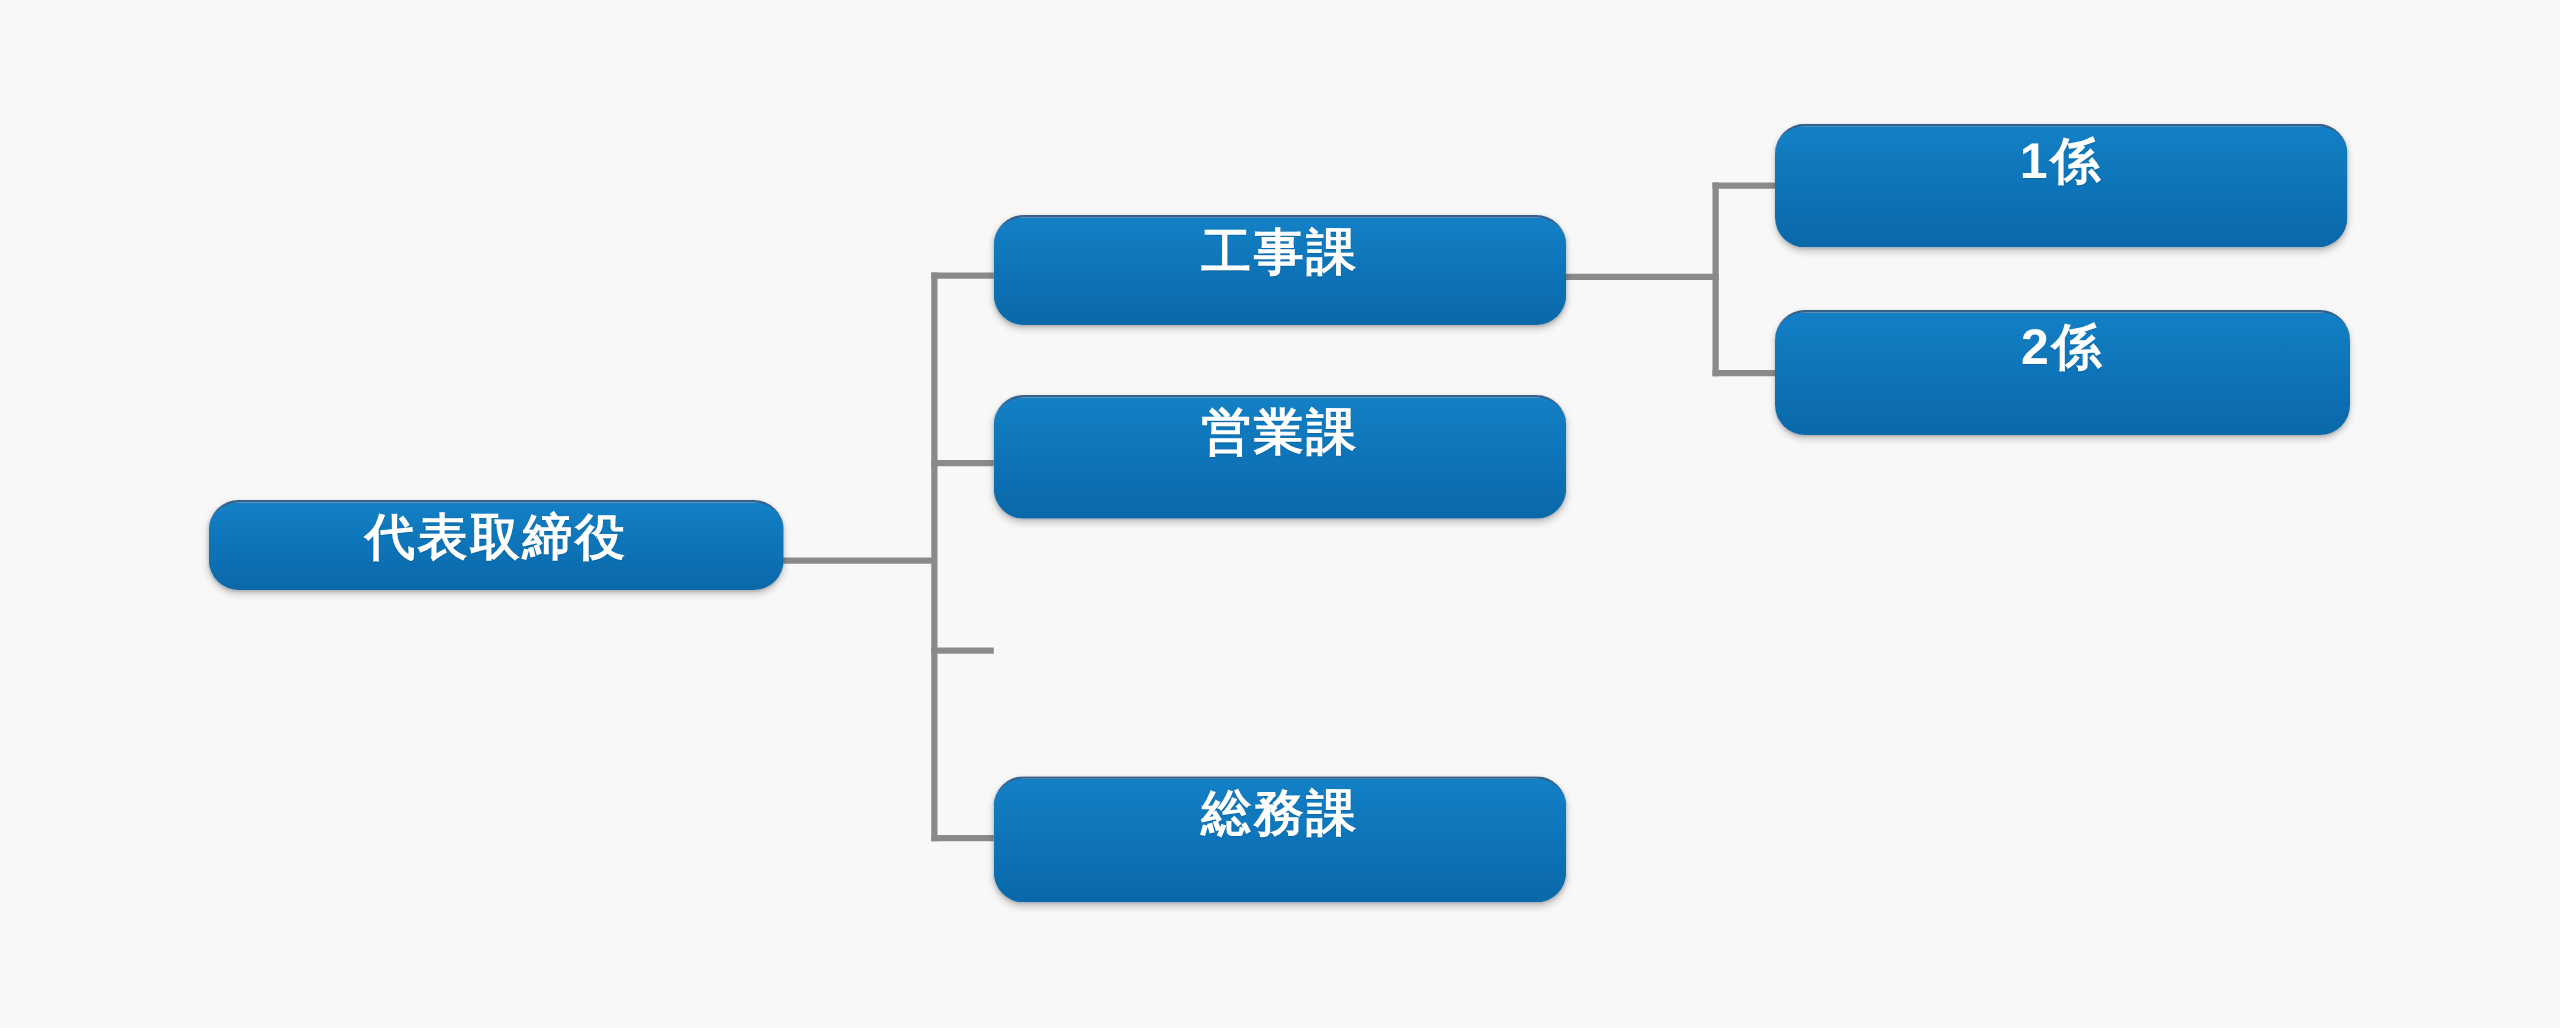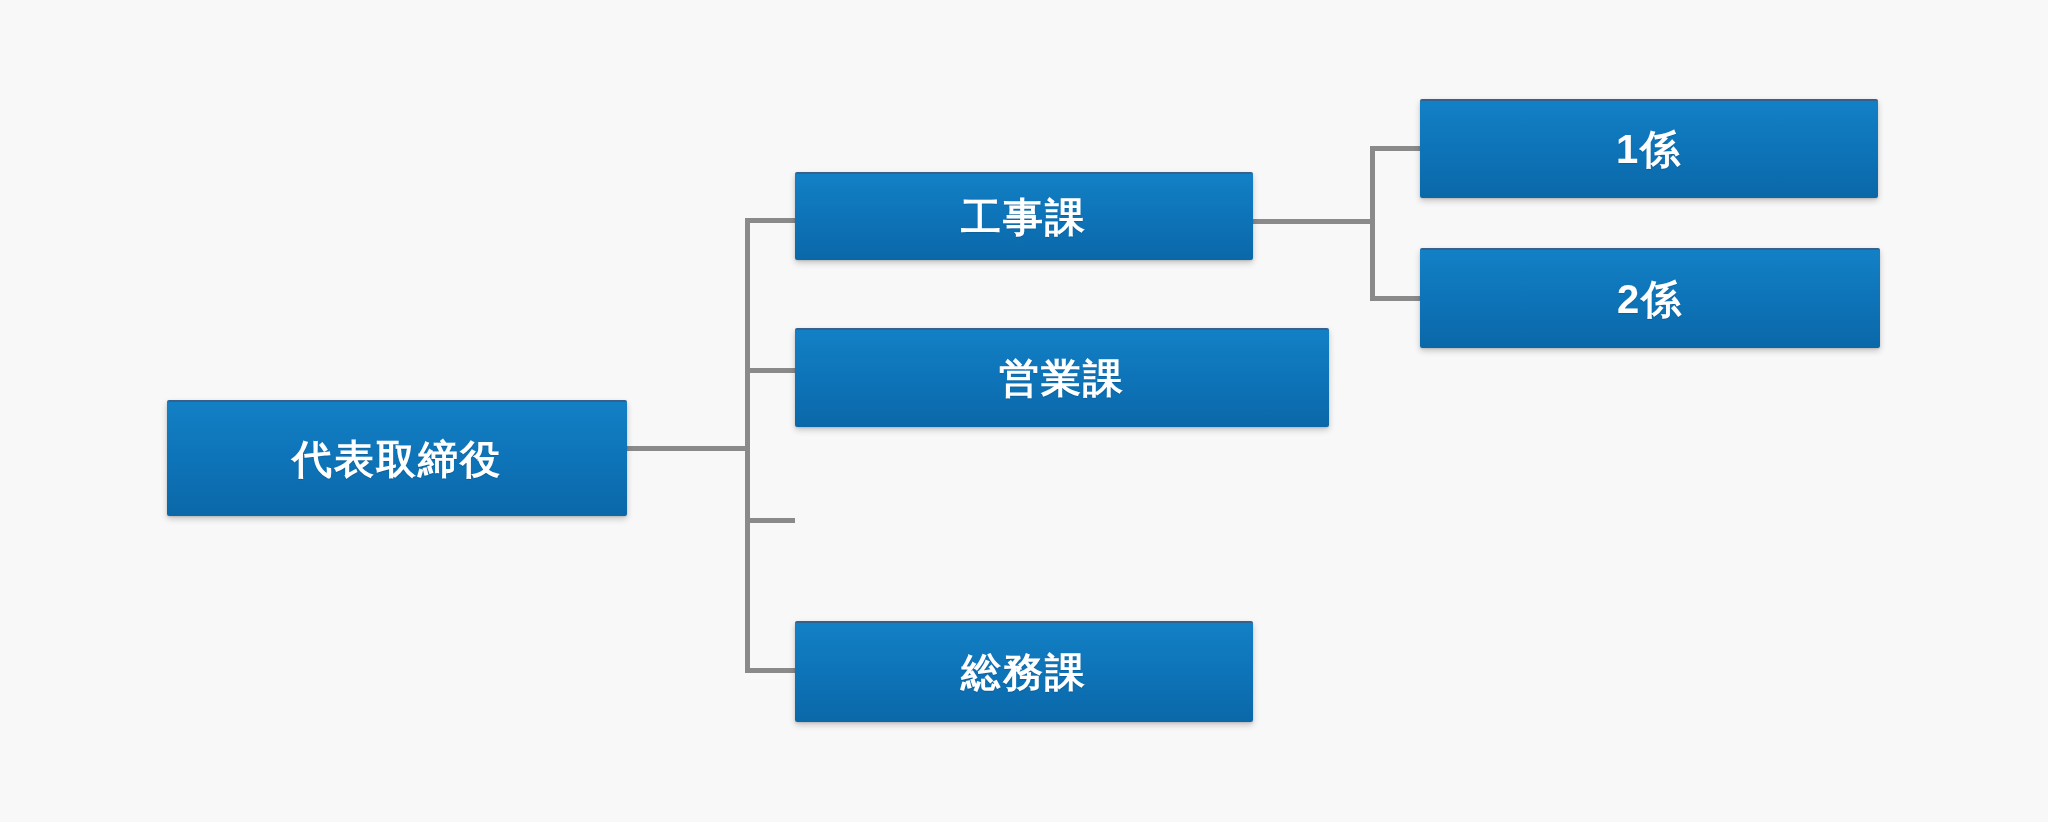--- a/index.html
+++ b/index.html
@@ -10,45 +10,45 @@
   .canvas {
     position: relative;
     width: 2048px;
     height: 822px;
     background: #f8f8f8;
     overflow: hidden;
   }
   .node {
     position: absolute;
     display: flex;
-    align-items: center;
+    align-items: flex-start;
     justify-content: center;
-    border-radius: 2px;
+    border-radius: 24px;
     background: linear-gradient(180deg, #1380c5 0%, #0e74b9 48%, #0a68a8 100%);
     border-top: 2px solid #35618c;
     box-shadow: 0 3px 6px rgba(0,0,0,0.20), 0 1px 2px rgba(0,0,0,0.12);
     box-sizing: border-box;
   }
   .node .label {
     color: #ffffff;
     font-size: 40px;
     font-weight: bold;
     letter-spacing: 2px;
     text-shadow: 0 1px 1px rgba(0,0,0,0.15);
     white-space: nowrap;
   }
   .connector {
     position: absolute;
     background: #8a8a8a;
   }
 
   
-  .n-root    { left: 167px;  top: 400px; width: 460px; height: 116px; }
+  .n-root    { left: 167px;  top: 400px; width: 460px; height: 72px; }
   .n-dept1   { left: 795px;  top: 172px; width: 458px; height: 88px; }
-  .n-dept2   { left: 795px;  top: 328px; width: 534px; height: 99px; }
+  .n-dept2   { left: 795px;  top: 316px; width: 458px; height: 99px; }
   .n-dept3   { left: 795px;  top: 472px; width: 458px; height: 98px; }
   .n-dept4   { left: 795px;  top: 621px; width: 458px; height: 101px; }
   .n-child1  { left: 1420px; top: 99px;  width: 458px; height: 99px; }
   .n-child2  { left: 1420px; top: 248px; width: 460px; height: 100px; }
 
   
   .c-root-h      { left: 625px;  top: 446px; width: 123px; height: 5px; }
   .c-left-trunk  { left: 745px;  top: 218px; width: 5px;   height: 455px; }
   .c-branch-d1   { left: 745px;  top: 218px; width: 50px;  height: 5px; }
   .c-branch-d2   { left: 745px;  top: 368px; width: 50px;  height: 5px; }

